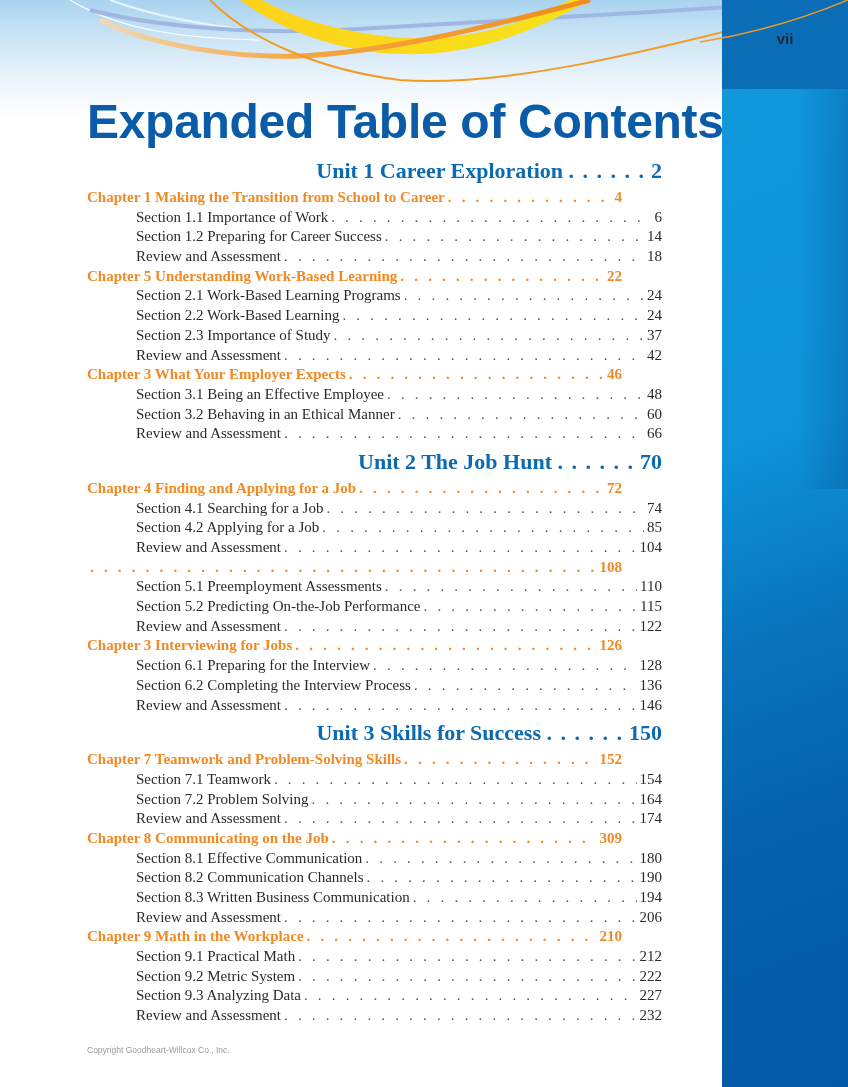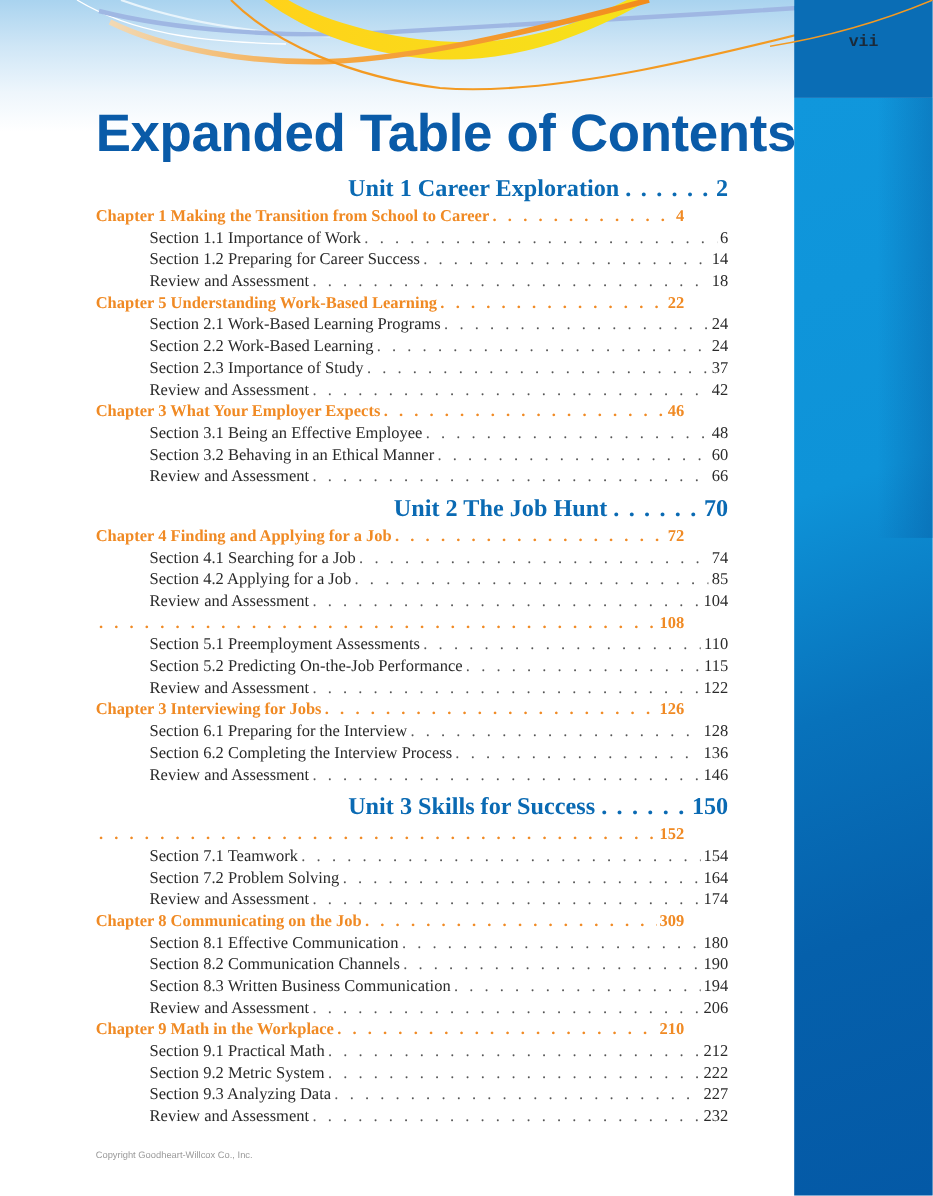--- a/index.html
+++ b/index.html
@@ -19,21 +19,21 @@
   .side-band {
     position: absolute; left: 722px; top: 89px; width: 126px; height: 998px;
     background: linear-gradient(160deg, #1097dc 0%, #0e93d8 35%, #0872bb 55%, #0560ab 75%, #0459a6 100%);
   }
   .side-band-inner {
     position: absolute; left: 722px; top: 89px; width: 126px; height: 400px;
     background: linear-gradient(to right, rgba(0,0,0,0) 0%, rgba(0,0,0,0) 60%, rgba(6,80,150,0.35) 100%);
   }
   .page-number {
     position: absolute; left: 722px; top: 30px; width: 126px; text-align: center;
-    font-family: Liberation Mono, monospace;
+    font-family: Liberation Sans, sans-serif;
     font-weight: bold; font-size: 15px; color: #1b2a3a;
   }
 
   .page-title {
     position: absolute; left: 87px; top: 94px;
     font-family: "Liberation Sans", "DejaVu Sans", sans-serif;
     font-weight: bold; font-size: 48px; color: #0a5ba8; letter-spacing: -0.3px;
     white-space: nowrap;
   }
 
@@ -230,20 +230,21 @@
       <span class="pg">136</span>
     </div>
     <div class="row section">
       <span class="label">Review and Assessment</span>
       <span class="leader">. . . . . . . . . . . . . . . . . . . . . . . . . . . . . . . . . . . . . . . . . . . . . . . . . . . . . . . . . . . . . . . . . . . . . . . . . . . . . . . . . . . . . . . . . . . .</span>
       <span class="pg">146</span>
     </div>
     <div class="unit-gap"></div>
     <div class="unit"><span class="u-label">Unit 3 Skills for Success</span> <span class="u-dots">. . . . . .</span> <span class="u-pg">150</span></div>
     <div class="row chapter">
+      <span class="label">Chapter 7 Teamwork and Problem-Solving Skills</span>
       <span class="leader">. . . . . . . . . . . . . . . . . . . . . . . . . . . . . . . . . . . . . . . . . . . . . . . . . . . . . . . . . . . . . . . . . . . . . . . . . . . . . . . . . . . . . . . . . . . .</span>
       <span class="pg">152</span>
     </div>
     <div class="row section">
       <span class="label">Section 7.1 Teamwork</span>
       <span class="leader">. . . . . . . . . . . . . . . . . . . . . . . . . . . . . . . . . . . . . . . . . . . . . . . . . . . . . . . . . . . . . . . . . . . . . . . . . . . . . . . . . . . . . . . . . . . .</span>
       <span class="pg">154</span>
     </div>
     <div class="row section">
       <span class="label">Section 7.2 Problem Solving</span>

